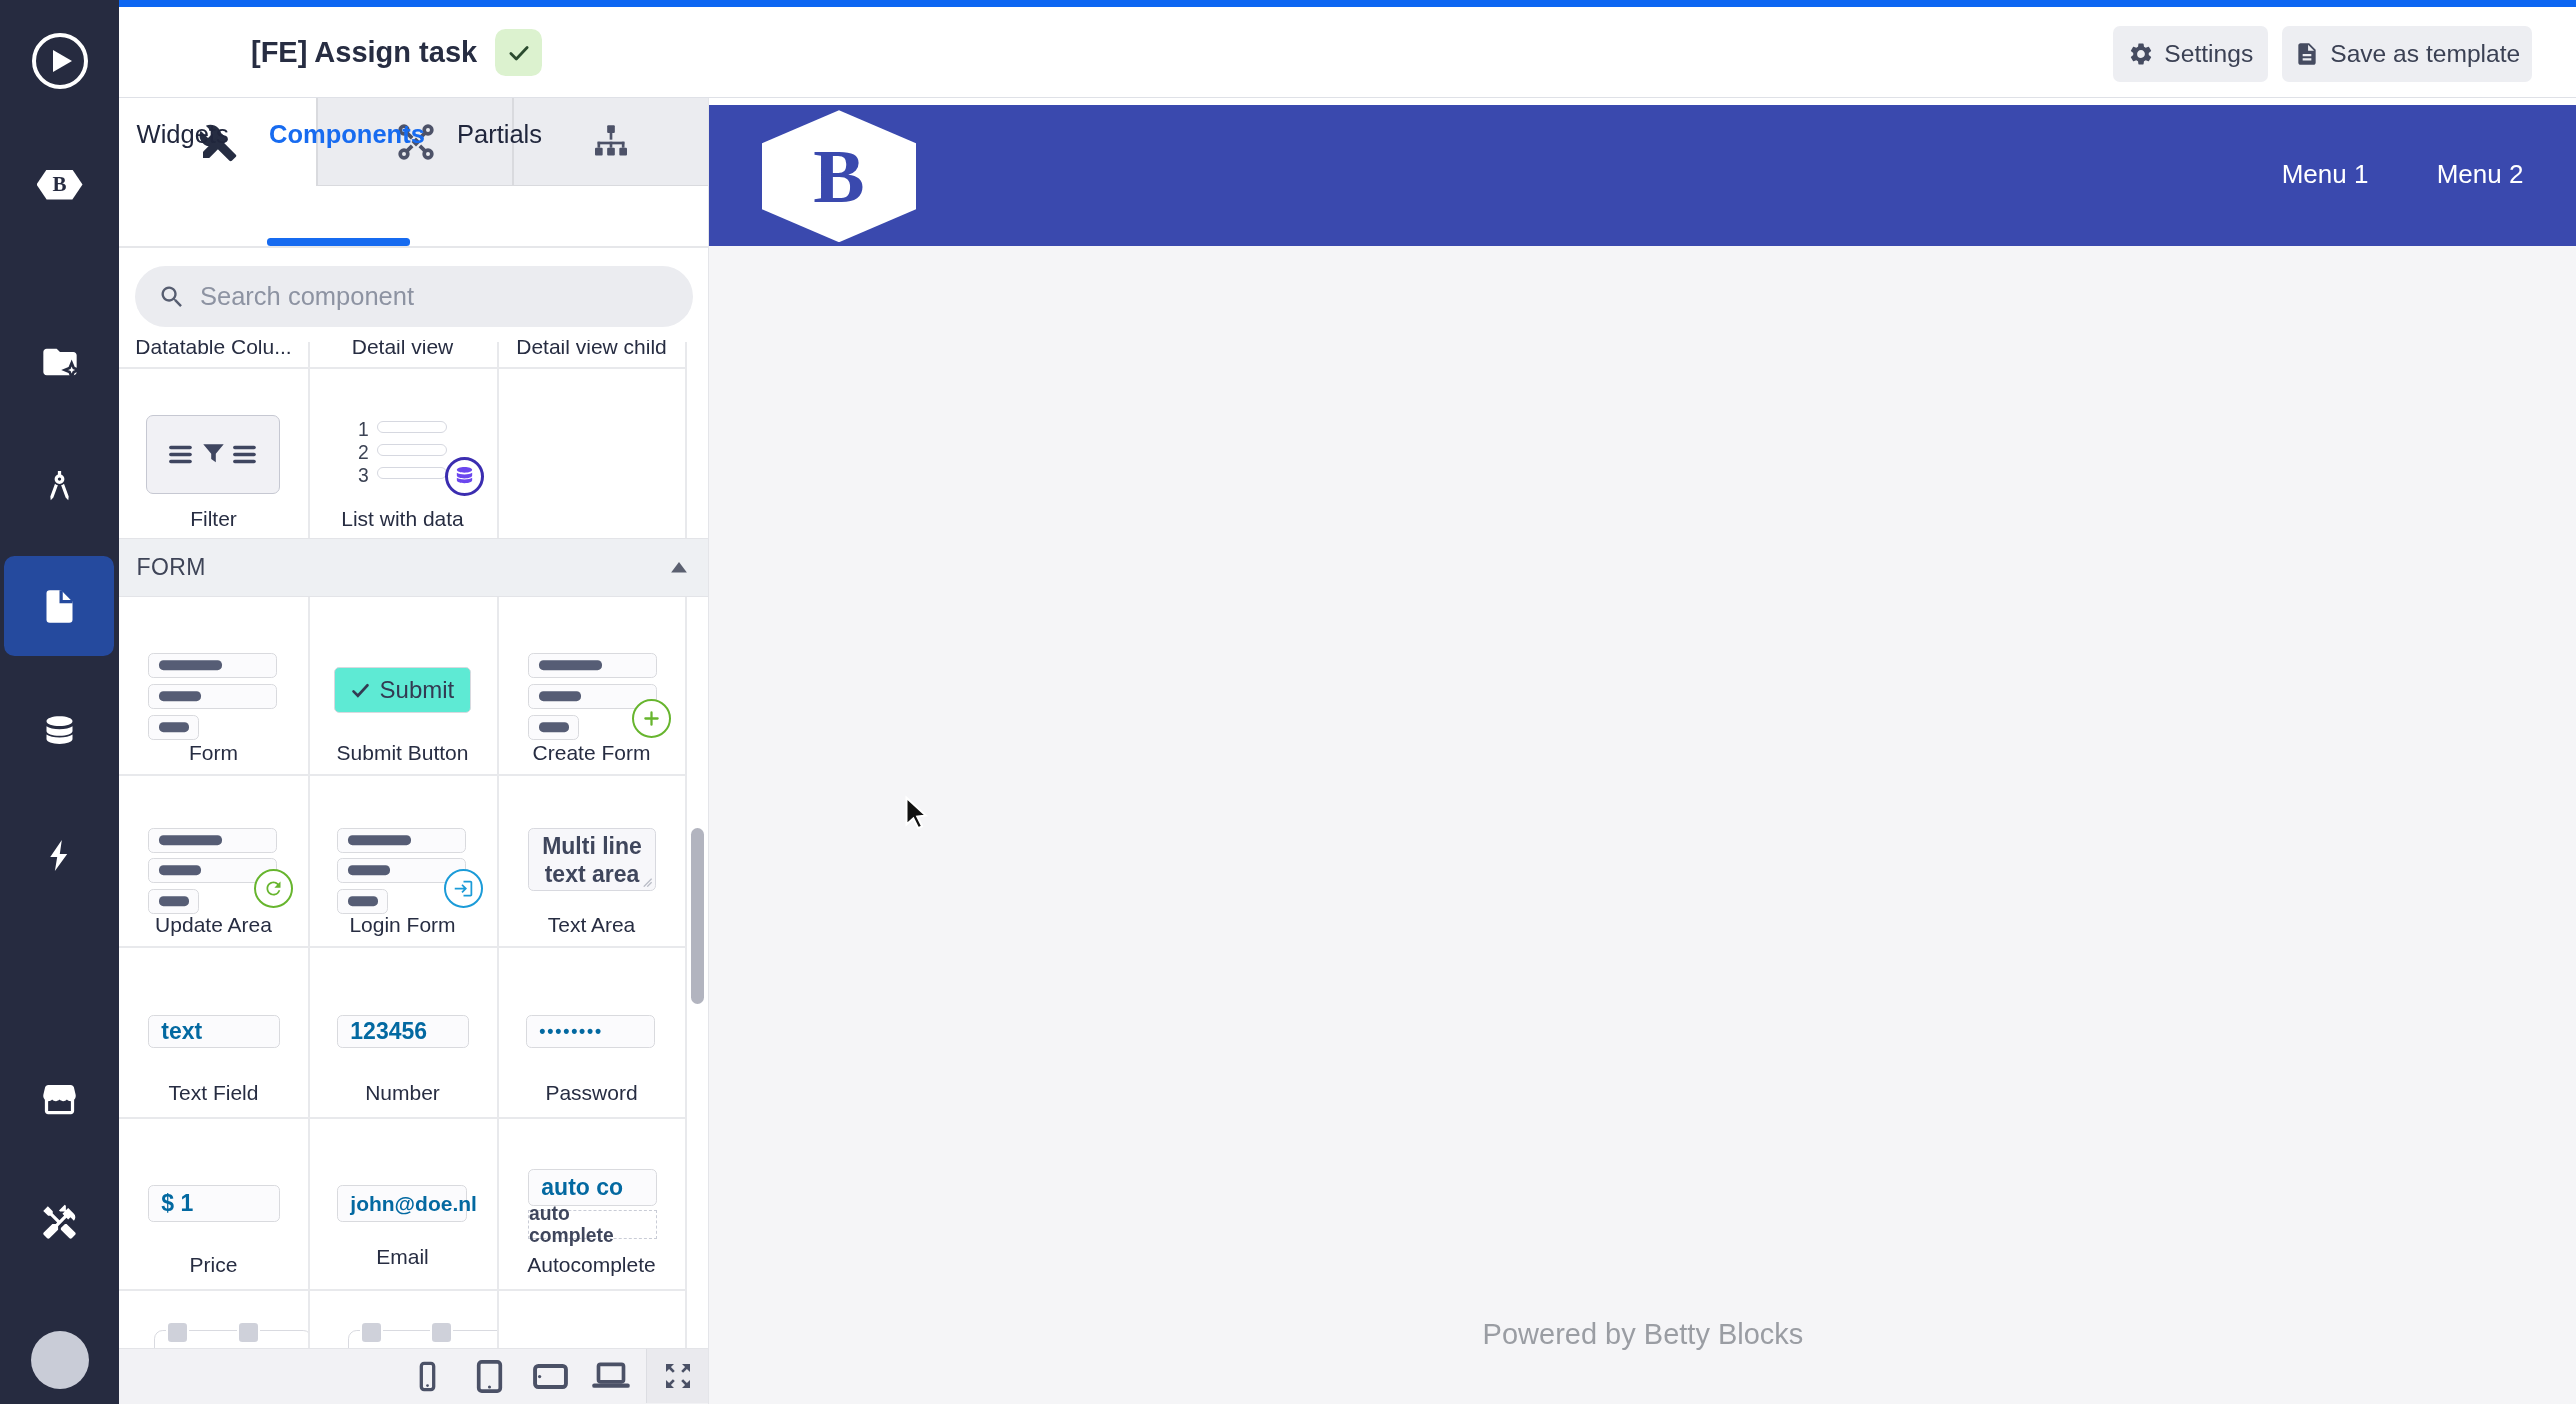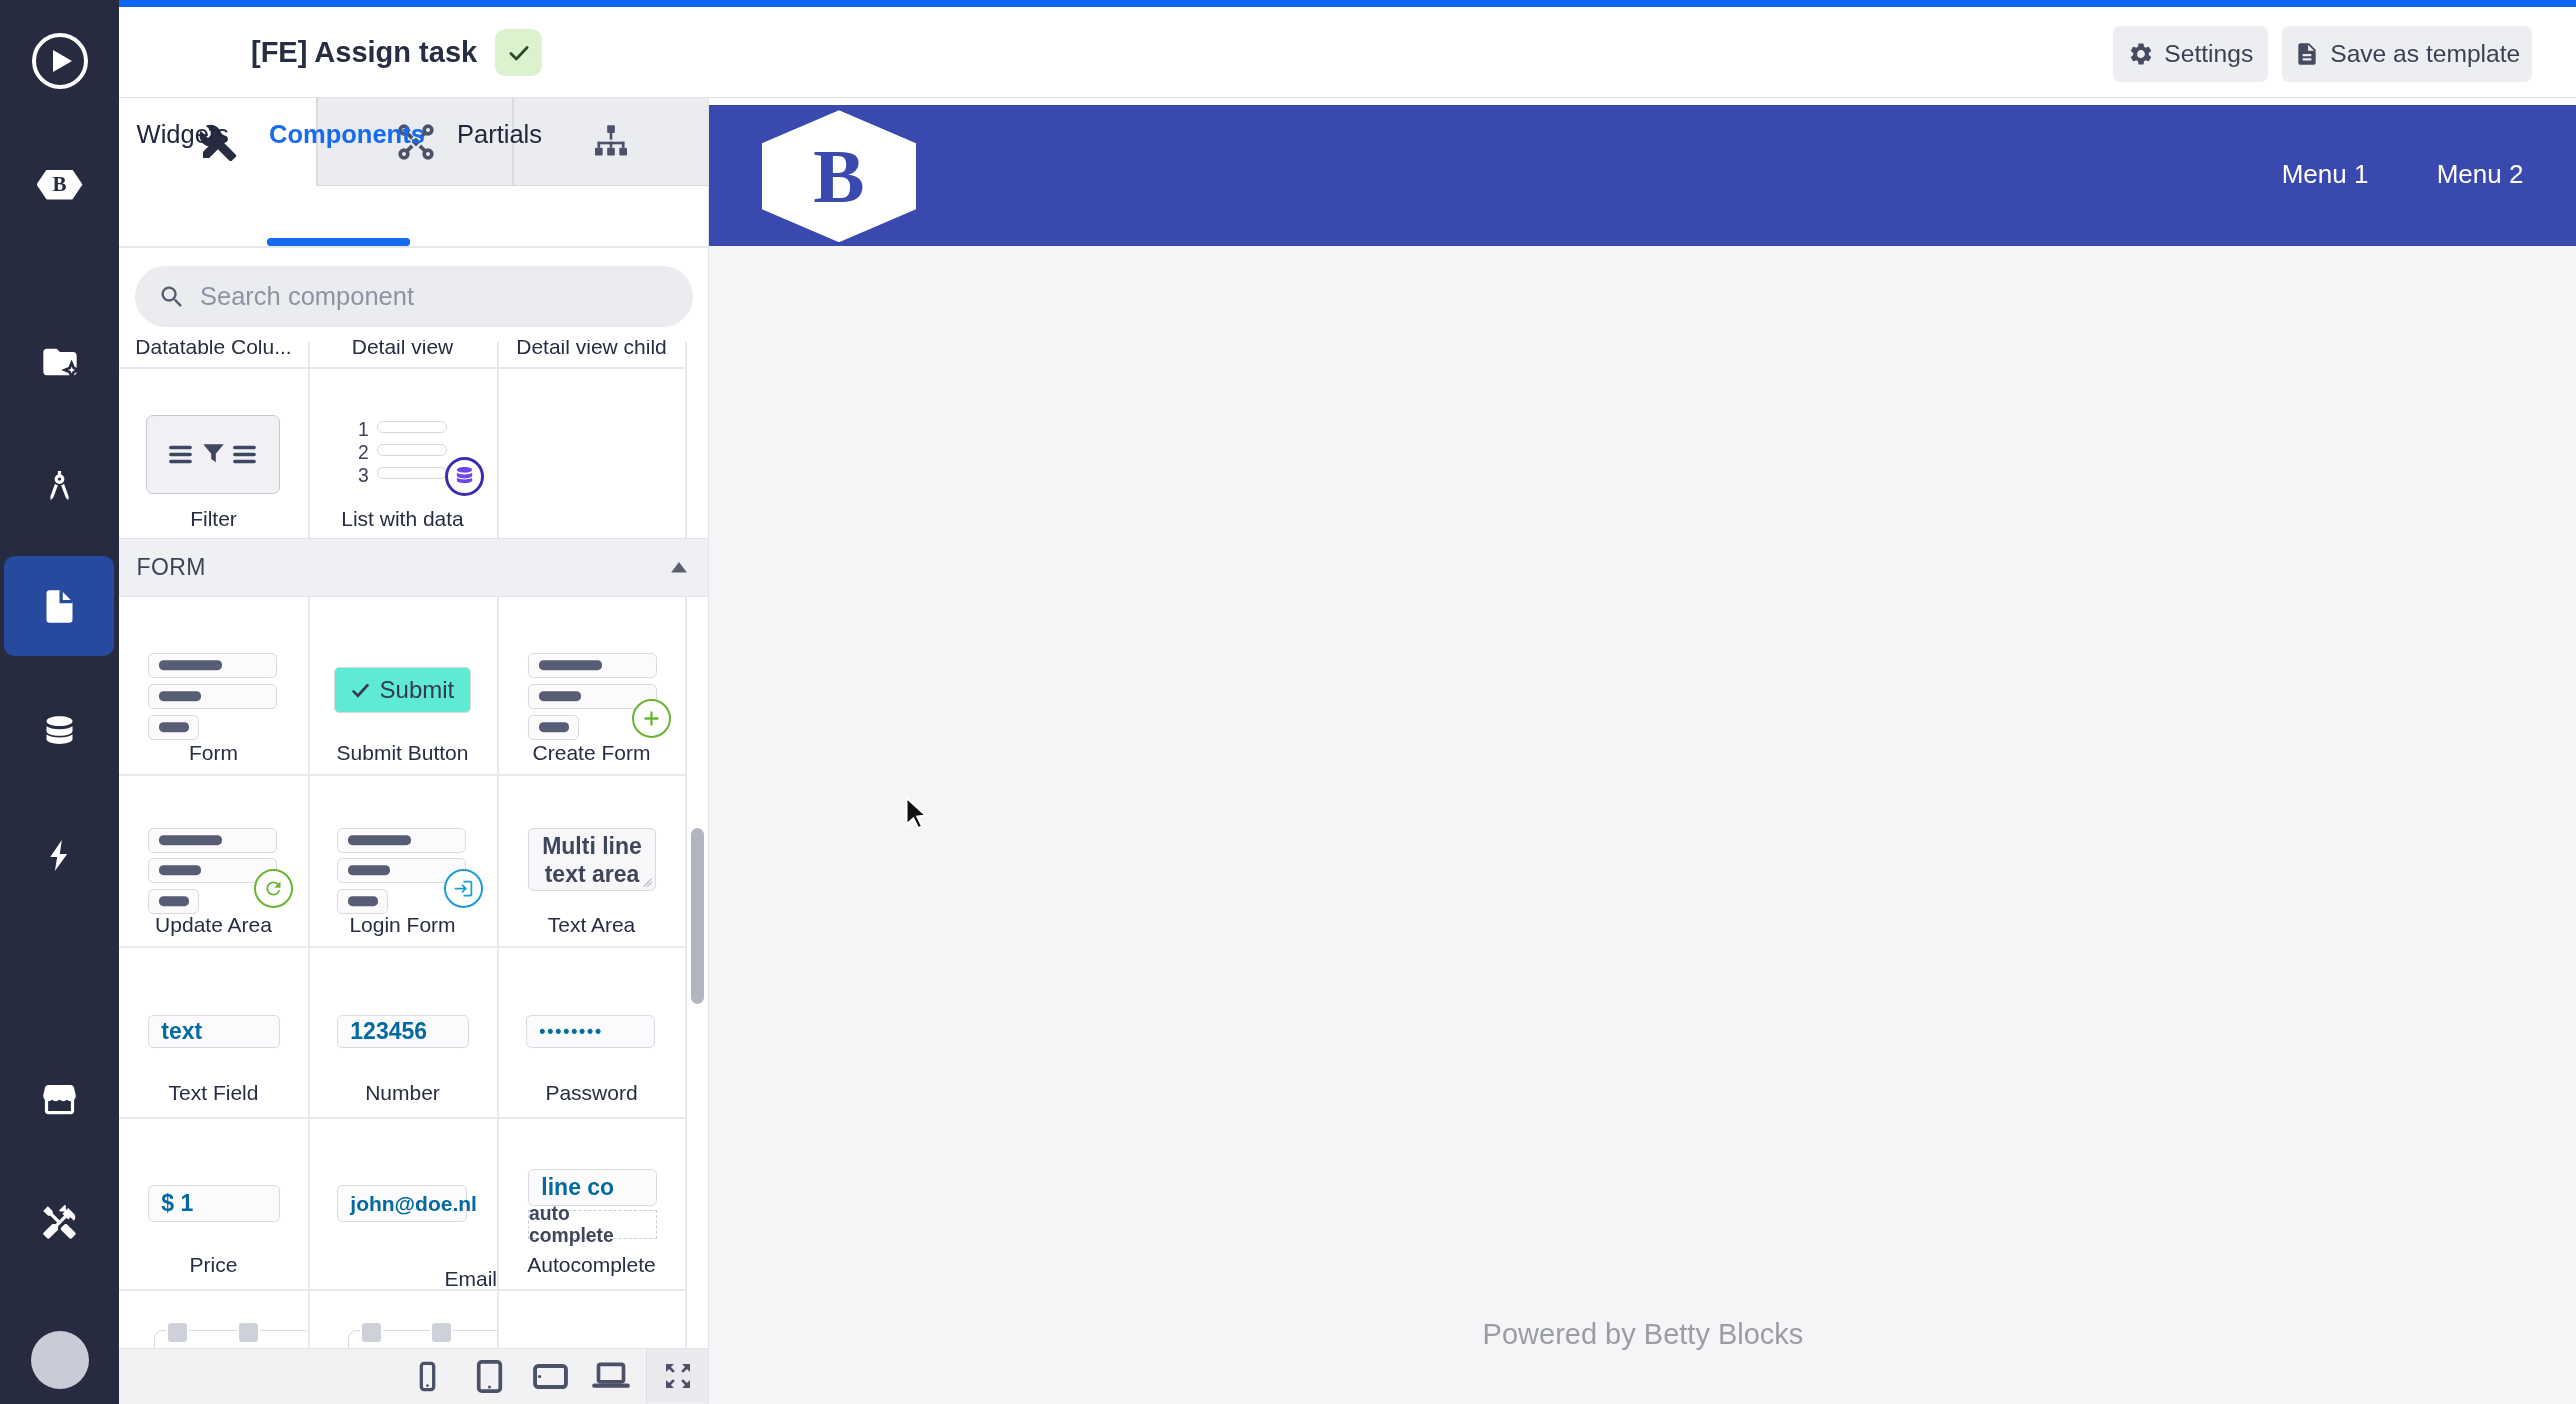--- a/index.html
+++ b/index.html
@@ -372,26 +372,26 @@
       <div class="mini-input" style="left:29px; top:68px; width:132px; height:37px;">
           <span>$ 1</span>
         </div>
       <div class="cell-label" style="top:136px;">Price</div>
     </div>
 
     <div class="cell" style="left:189px; top:1019px; height:171px;">
       <div class="mini-input" style="left:29px; top:68px; width:130px; height:37px; font-size:21px;">
           <span>john@doe.nl</span>
         </div>
-      <div class="cell-label" style="top:150px;text-align:right;">Email</div>
+      <div class="cell-label" style="top:128px;">Email</div>
     </div>
 
     <div class="cell" style="left:378px; top:1019px; height:171px;">
       <div class="mini-input" style="left:31px; top:52px; width:129px; height:37px;">
-          <span>line co</span>
+          <span>auto co</span>
         </div>
       <div style="position:absolute; left:31px; top:93px; width:129px; height:29px; border:1.8px dashed #c9ccd6; display:flex; align-items:center; justify-content:center; font-size:19.3px; font-weight:600; color:#3f465c;">
           <span>auto complete</span>
         </div>
       <div class="cell-label" style="top:136px;">Autocomplete</div>
     </div>
 
     <div class="cell" style="left:0; top:1191px; height:60px; overflow:hidden;">
       <div style="position:absolute; left:35px; top:41px; width:158px; height:40px; border:1.8px solid #d9dae0; border-radius:8.8px;"></div>
       <div style="position:absolute; left:47px; top:32px; width:23px; height:23px; background:#cfd1da; border:2.6px solid #fff; border-radius:5.3px;"></div>

